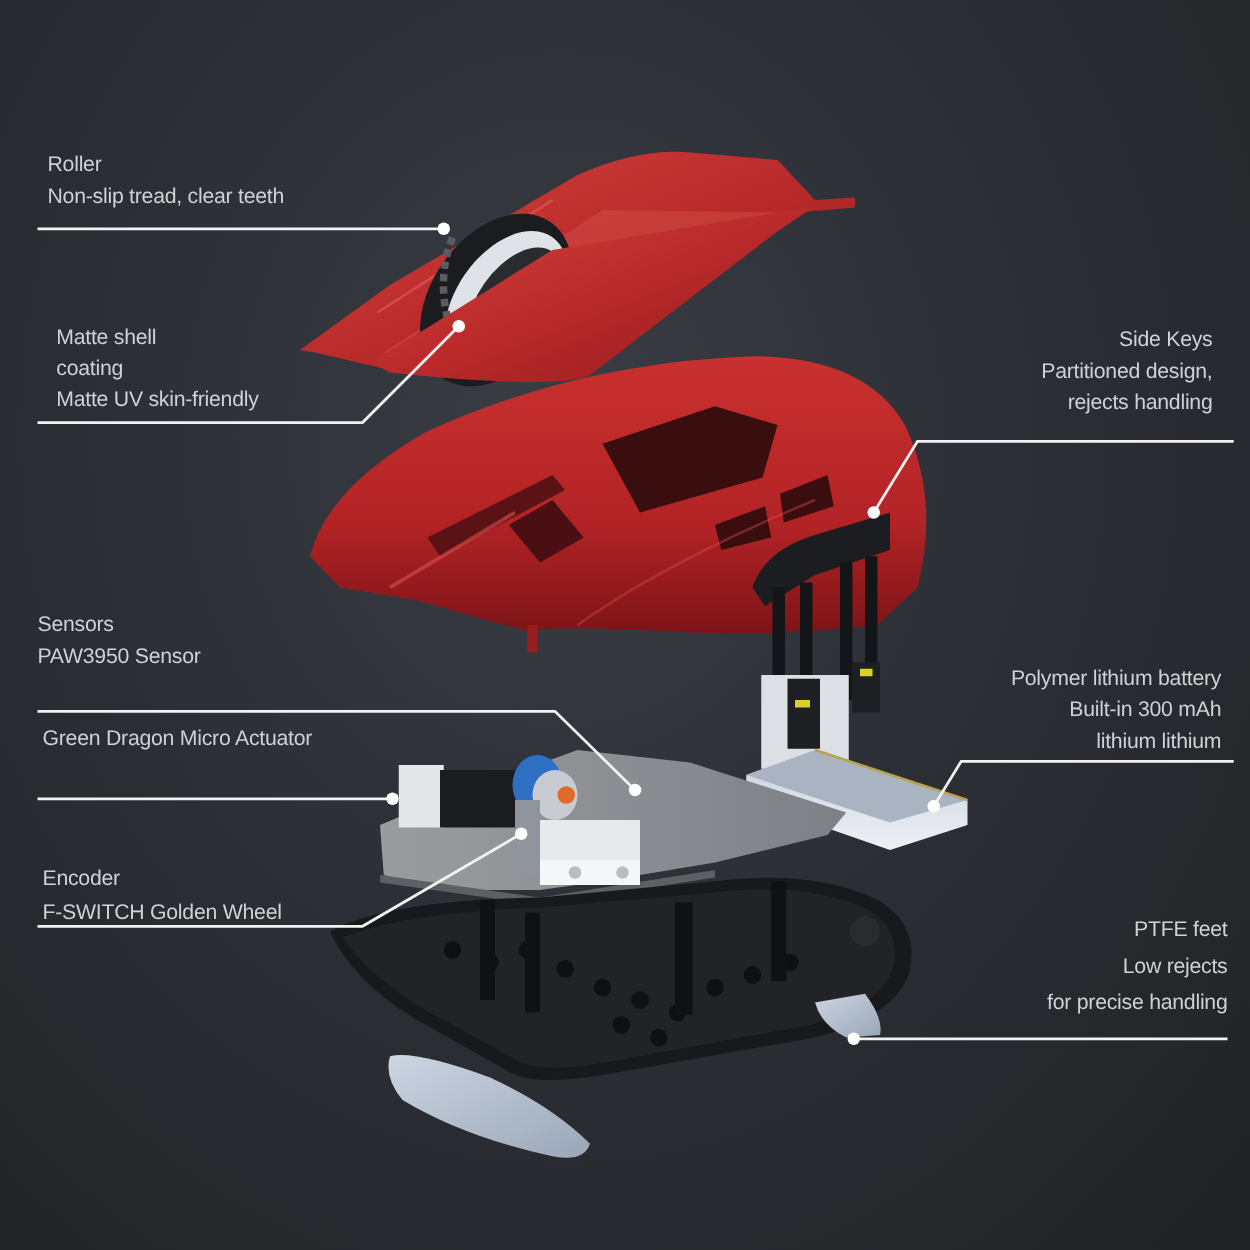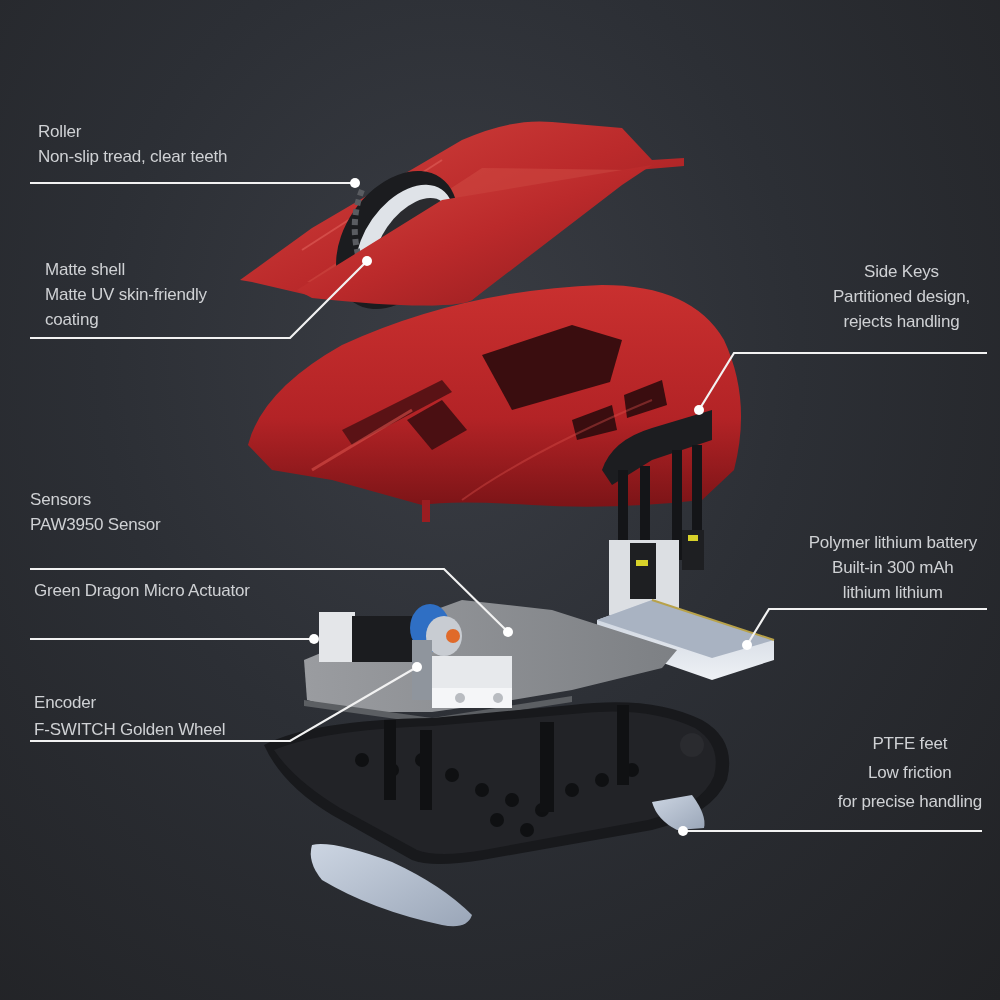--- a/index.html
+++ b/index.html
@@ -6,21 +6,21 @@
     body {
       width: 1000px; height: 1000px; overflow: hidden; position: relative;
       background: radial-gradient(ellipse at 45% 35%, #3a3d44 0%, #2c2f35 45%, #212225 100%);
       font-family: "Liberation Sans", sans-serif;
     }
     .stage { position: absolute; left: 12px; top: 0; width: 1000px; height: 941px; }
     .label {
       position: absolute; color: #cfd1d4; font-size: 17px; line-height: 25px;
       letter-spacing: -0.2px; white-space: nowrap;
     }
-    .label.right { text-align: center; }
+    .label.right { text-align: right; }
     .label .line { display: block; }
     svg.art { position: absolute; left: 0; top: 0; }
   </style>
 </head>
 <body>
 
 <div class="stage">
 
   <svg class="art" width="1000" height="1000" viewBox="0 0 1000 1000">
     <defs>
@@ -165,22 +165,22 @@
     </g>
   </svg>
 
   <div class="label" style="left:26px; top:119px;">
     <span class="line">Roller</span>
     <span class="line">Non-slip tread, clear teeth</span>
   </div>
 
   <div class="label" style="left:33px; top:257px;">
     <span class="line">Matte shell</span>
+    <span class="line">coating</span>
     <span class="line">Matte UV skin-friendly</span>
-    <span class="line">coating</span>
   </div>
 
   <div class="label right" style="right:42px; top:259px;">
     <span class="line">Side Keys</span>
     <span class="line">Partitioned design,</span>
     <span class="line">rejects handling</span>
   </div>
 
   <div class="label" style="left:18px; top:487px;">
     <span class="line">Sensors</span>
@@ -197,17 +197,17 @@
     <span class="line">lithium lithium</span>
   </div>
 
   <div class="label" style="left:22px; top:689px; line-height:27px;">
     <span class="line">Encoder</span>
     <span class="line">F-SWITCH Golden Wheel</span>
   </div>
 
   <div class="label right" style="right:30px; top:729px; line-height:29px;">
     <span class="line">PTFE feet</span>
-    <span class="line">Low friction</span>
+    <span class="line">Low rejects</span>
     <span class="line">for precise handling</span>
   </div>
 
 </div>
 
 </body></html>

